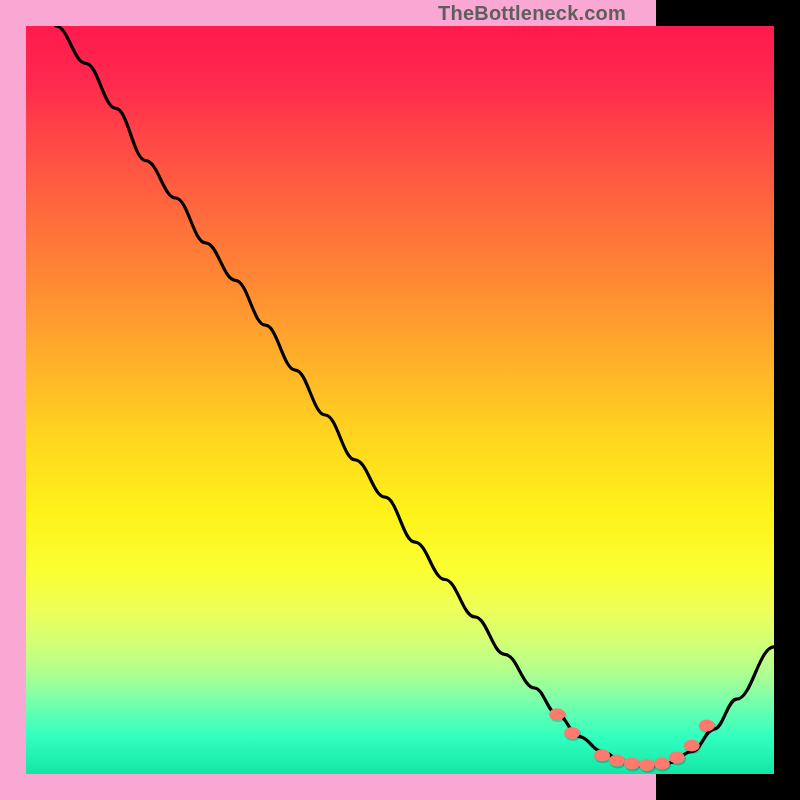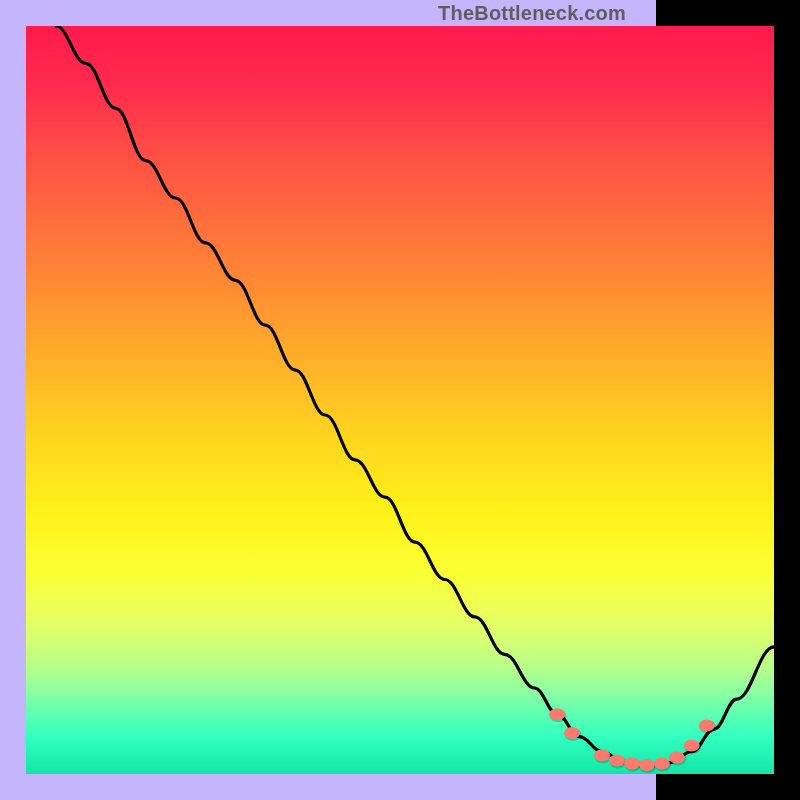--- a/index.html
+++ b/index.html
@@ -1,21 +1,21 @@
 <!DOCTYPE html>
 <html><head>
 <meta charset="utf-8">
 <style>
   * { margin: 0; padding: 0; box-sizing: border-box; }
   html, body { width: 800px; height: 800px; overflow: hidden; background: #000; }
   .frame {
     position: relative;
     width: 656px;
     height: 800px;
-    background: #c4b5fd;
+    background: #f9a8d4;
     padding-left: 26px;
   }
   .plot {
     position: absolute;
     left: 26px;
     top: 26px;
     width: 748px;
     height: 748px;
     background: linear-gradient(to bottom,
       #ff1a4d 0%,

